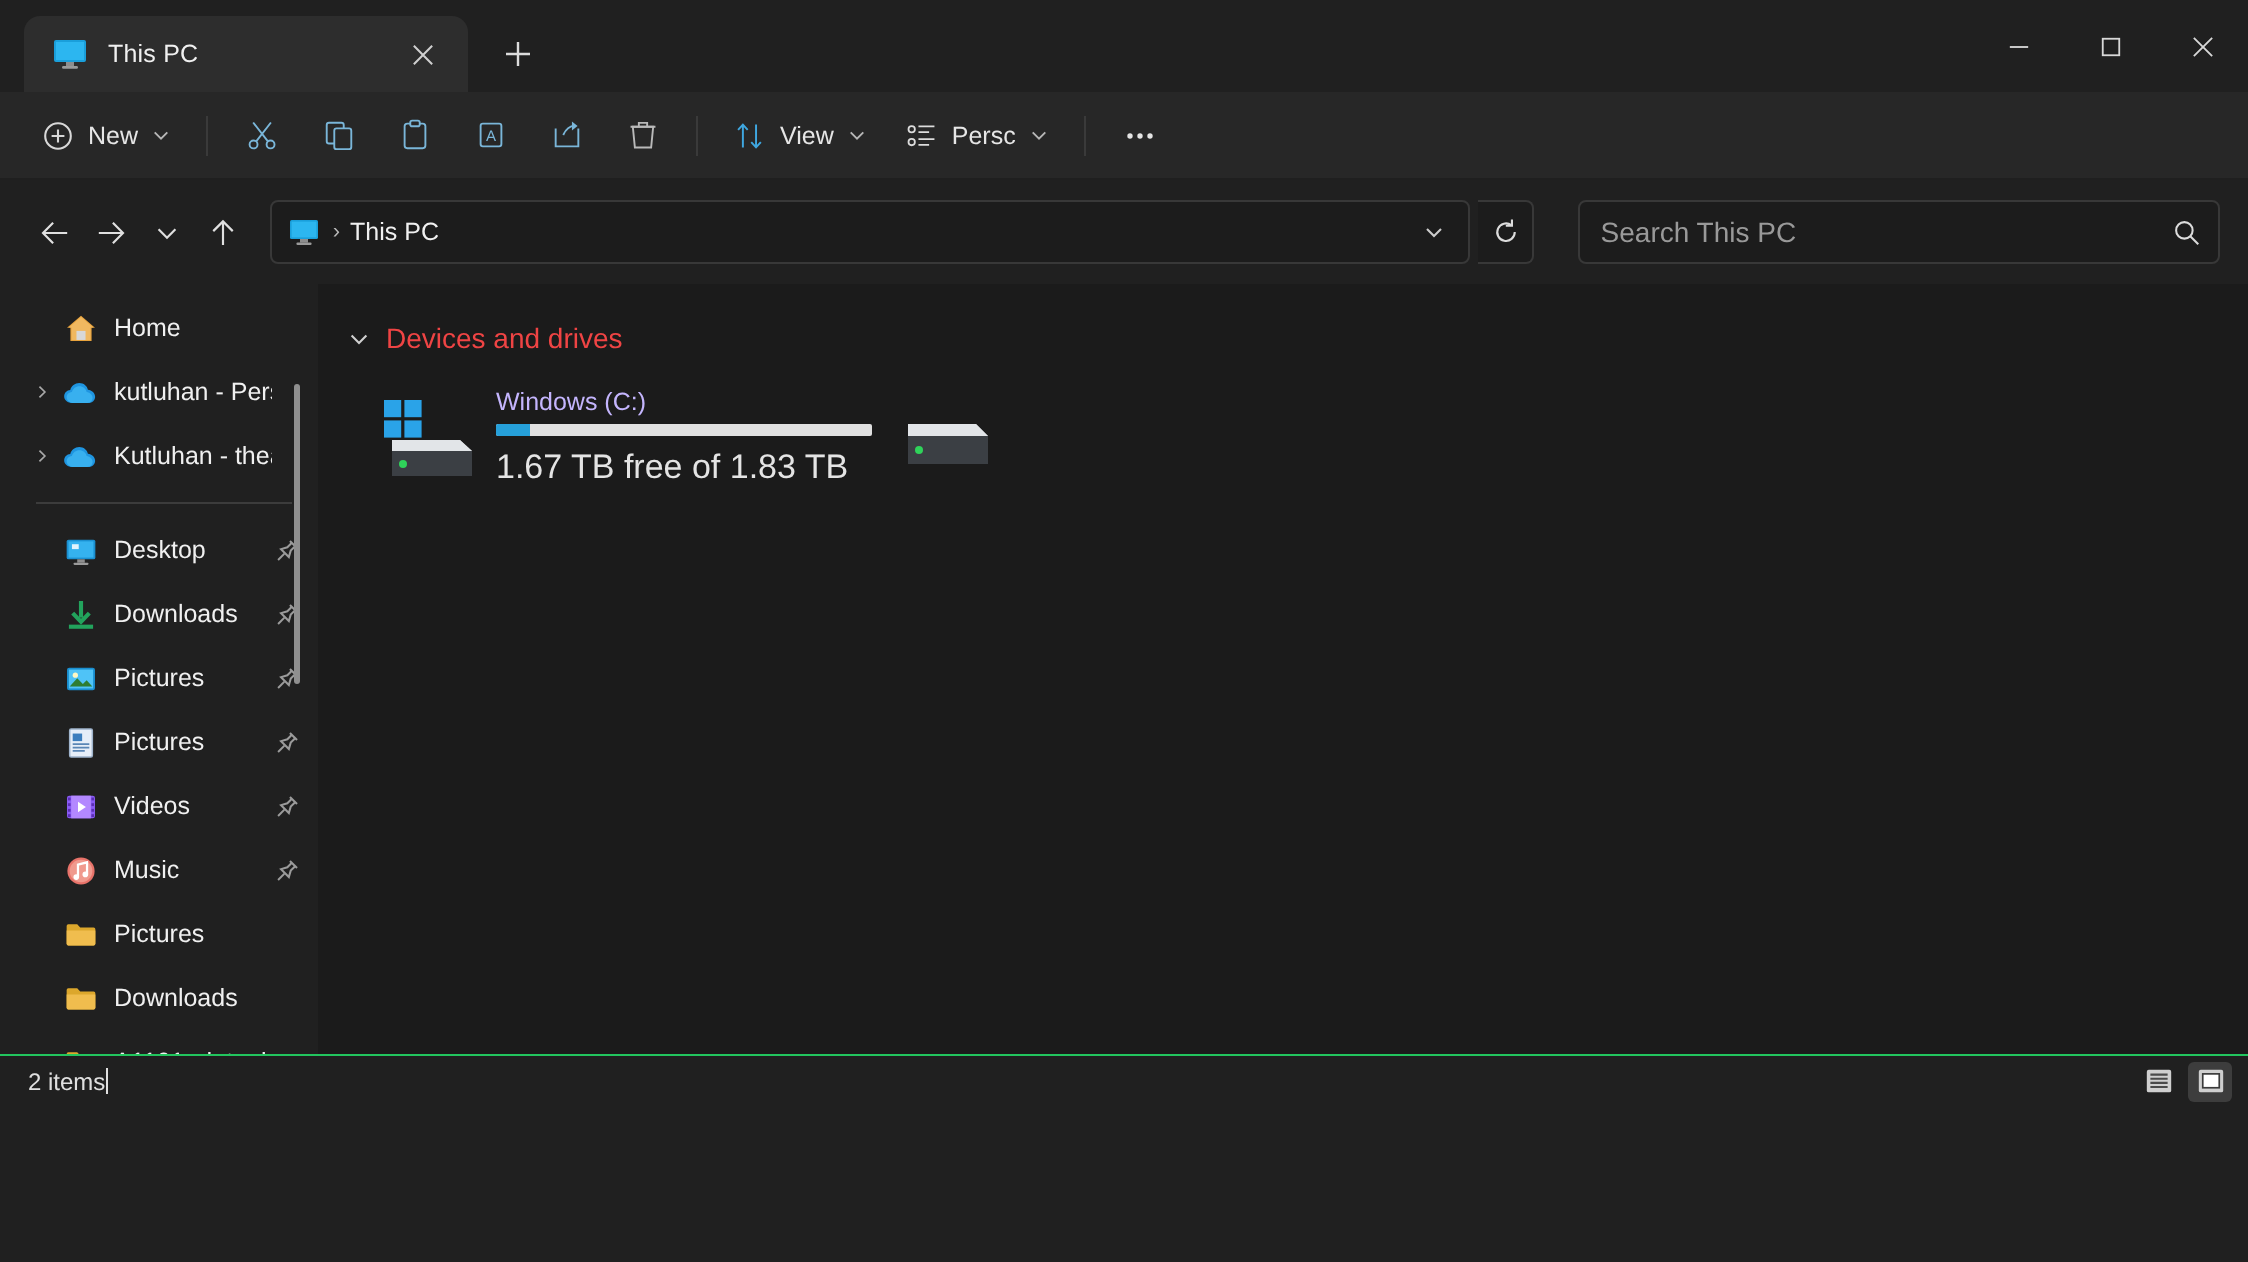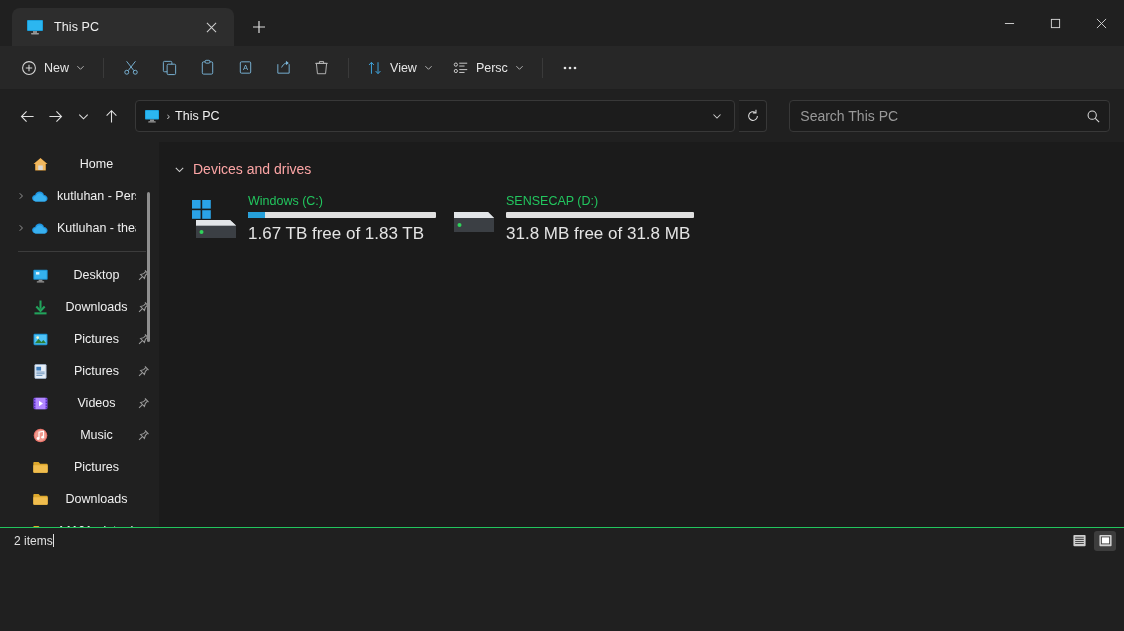--- a/index.html
+++ b/index.html
@@ -86,36 +86,36 @@
     width:160px; background:#202020; flex:none; position:relative;
     padding-top:6px; overflow:hidden;
   }
   .sb-item {
     height:32px; display:flex; align-items:center; padding:0 6px 0 8px;
     gap:0; border-radius:4px; margin:0 4px; position:relative;
   }
   .sb-exp { width:18px; flex:none; display:flex; align-items:center; justify-content:center; color:#a8a8a8; }
   .sb-exp svg { width:8px; height:8px; }
   .sb-ico { width:20px; height:20px; flex:none; display:flex; align-items:center; justify-content:center; margin-right:7px; position:relative; }
-  .sb-lbl { font-size:12.5px; color:#f0f0f0; white-space:nowrap; overflow:hidden; flex:1;text-align:center; }
+  .sb-lbl { font-size:12.5px; color:#f0f0f0; white-space:nowrap; overflow:hidden; flex:1; }
   .sb-pin { width:14px; flex:none; display:flex; align-items:center; justify-content:center; }
   .sb-divider { height:1px; background:#3c3c3c; margin:7px 14px 7px 18px; }
   .sb-scroll { position:absolute; right:10px; top:50px; width:3px; height:150px; background:#8f8f8f; border-radius:2px; }
   .sb-edge { position:absolute; right:0; top:0; bottom:0; width:1px; background:#1b1b1b; }
 
   
   .content { flex:1; background:#1b1b1b; padding:14px 0 0 10px; overflow:hidden; position:relative; }
   .group-hdr { display:flex; align-items:center; gap:8px; height:26px; padding-left:4px; }
   .group-chev { width:11px; height:11px; color:#d0d0d0; display:flex; align-items:center; justify-content:center; }
-  .group-title { font-size:14px; color:#fca5a5; }
+  .group-title { font-size:14px; color:#ef4444; }
   .drives { display:flex; gap:4px; padding:8px 0 0 14px; }
   .drive { width:254px; height:56px; display:flex; gap:10px; padding:2px 6px; border-radius:4px; }
   .drive-ico { width:48px; height:44px; flex:none; position:relative; margin-top:6px; }
   .drive-info { flex:1; display:flex; flex-direction:column; padding-top:2px; }
-  .drive-name { font-size:12.5px; color:#22c55e; margin-bottom:4px; white-space:nowrap; }
+  .drive-name { font-size:12.5px; color:#c4b5fd; margin-bottom:4px; white-space:nowrap; }
   .bar { width:188px; height:11px; background:#e0e0e0; border-radius:1px; overflow:hidden; }
   .bar-fill { height:100%; background:#26a0da; }
   .drive-free { font-size:17px; color:#e4e4e4; margin-top:6px; white-space:nowrap; }
 
   
   .statusbar {
     height:26px; background:#202020; border-top:1px solid #22c55e; flex:none;
     display:flex; align-items:center; padding:0 8px 0 14px; gap:0;
   }
   .status-txt { font-size:12px; color:#e0e0e0; }
@@ -573,27 +573,20 @@
               <div class="drive-free">1.67 TB free of 1.83 TB</div>
             </div>
           </div>
           <div class="drive">
             <div class="drive-ico"><svg viewBox="0 0 48 44" width="48" height="44">
                 <path d="M6 14 L40 14 L46 20 L46 34 L6 34 Z" fill="#b9bdc1"></path>
                 <path d="M6 20 L46 20 L46 34 L6 34 Z" fill="#3b3f44"></path>
                 <path d="M6 14 L40 14 L46 20 L6 20 Z" fill="#e2e5e8"></path>
                 <circle cx="11.5" cy="27" r="2" fill="#2fd35a"></circle>
               </svg></div>
-            <div class="drive-info">
-              <div class="drive-name">SENSECAP (D:)</div>
-              <div class="bar">
-                <div class="bar-fill" style="width: 0%; background: rgb(38, 160, 218);"></div>
-              </div>
-              <div class="drive-free">31.8 MB free of 31.8 MB</div>
-            </div>
           </div>
         </div>
     </div>
   </div>
 
   <div class="statusbar">
     <span class="status-txt">2 items</span>
     <span class="status-caret"></span>
     <div class="status-right">
       <div class="vbtn">

